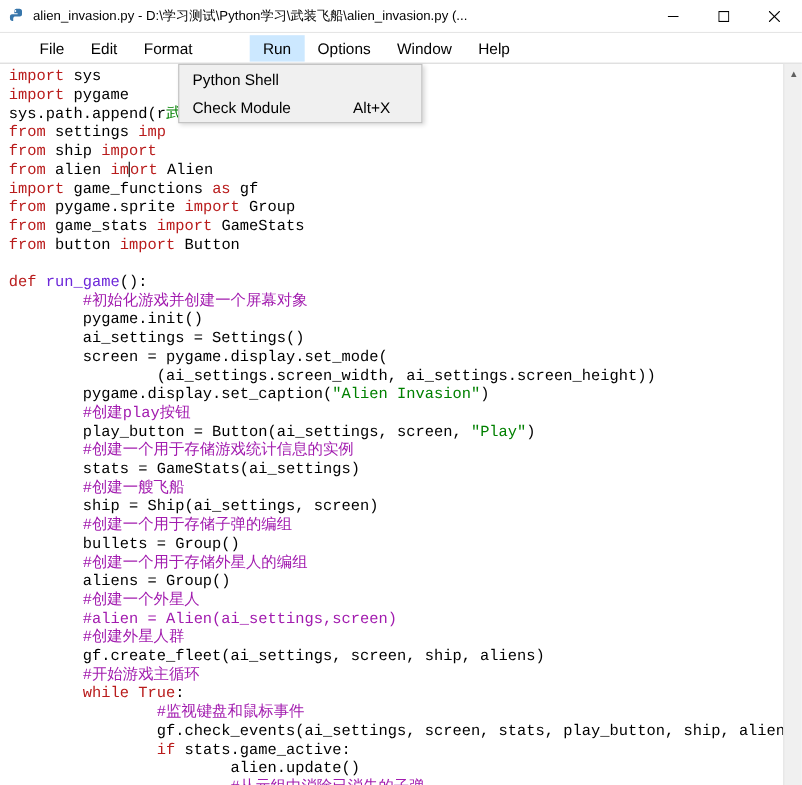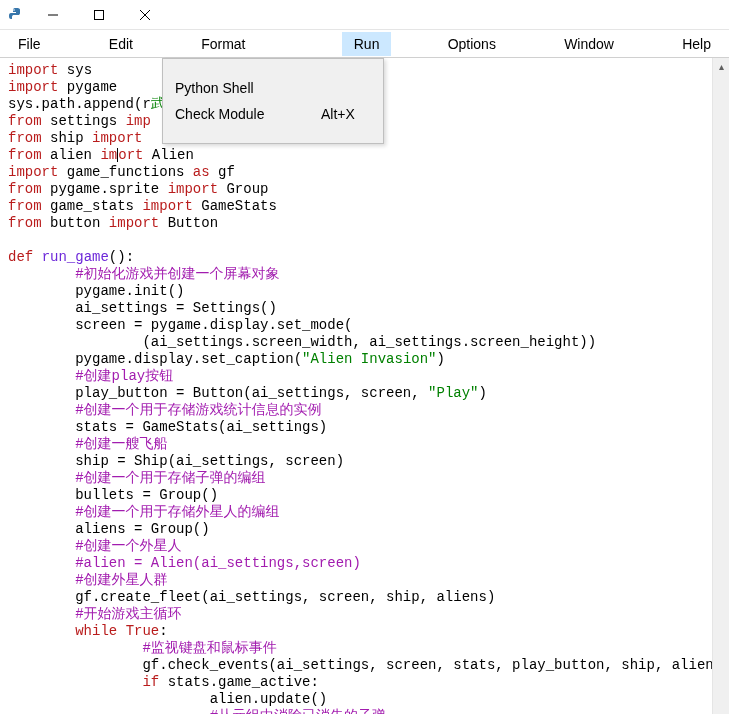--- a/index.html
+++ b/index.html
@@ -34,45 +34,44 @@
     }
     .win-btn {
       width: 46px; height: 30px;
       display: flex; align-items: center; justify-content: center;
       color: #000;
     }
     .menubar {
       height: 28px;
       display: flex;
       align-items: center;
-      padding: 0 6px;
+      padding: 0 24px;
       border-bottom: 1px solid #d0d0d0;
       background: #fff;
       font-size: 14px;
       position: relative;
-      justify-content: space-between;
     }
     .menu-item {
       padding: 4px 12px;
       color: #000;
       cursor: default;
     }
     .menu-item.active {
       background: #cce8ff;
       margin-left: 40px;
     }
     .dropdown {
       position: absolute;
       top: 58px;
       left: 162px;
       width: 222px;
       background: #f0f0f0;
       border: 1px solid #bfbfbf;
       box-shadow: 2px 2px 4px rgba(0,0,0,.15);
-      padding: 16px 2px;
+      padding: 0 2px;
       z-index: 10;
     }
     .dropdown-row {
       display: flex;
       align-items: center;
       padding: 5px 10px;
       font-size: 14px;
       color: #000;
     }
     .dd-label { flex: 1; }
@@ -120,20 +119,21 @@
 </head>
 <body>
 
 <div class="titlebar">
   <span class="app-icon">
     <svg width="16" height="16" viewBox="0 0 16 16">
         <path fill="#3776ab" d="M8 1c-2 0-3 .5-3 2v2h3v1H3c-1.5 0-2 1-2 3s.5 3 2 3h1v-2c0-1.5 1-2 2-2h4c1 0 2-.5 2-2V3c0-1.5-1-2-4-2z"></path>
         <circle cx="6" cy="3" r=".8" fill="#fff"></circle>
       </svg>
   </span>
+  <span class="titletext">alien_invasion.py - D:\学习测试\Python学习\武装飞船\alien_invasion.py (...</span>
   <div class="win-btn">
     <svg width="10" height="10">
         <line x1="0" y1="5" x2="10" y2="5" stroke="#000" stroke-width="1"></line>
       </svg>
   </div>
   <div class="win-btn">
     <svg width="10" height="10">
         <rect x="0.5" y="0.5" width="9" height="9" fill="none" stroke="#000" stroke-width="1"></rect>
       </svg>
   </div>

